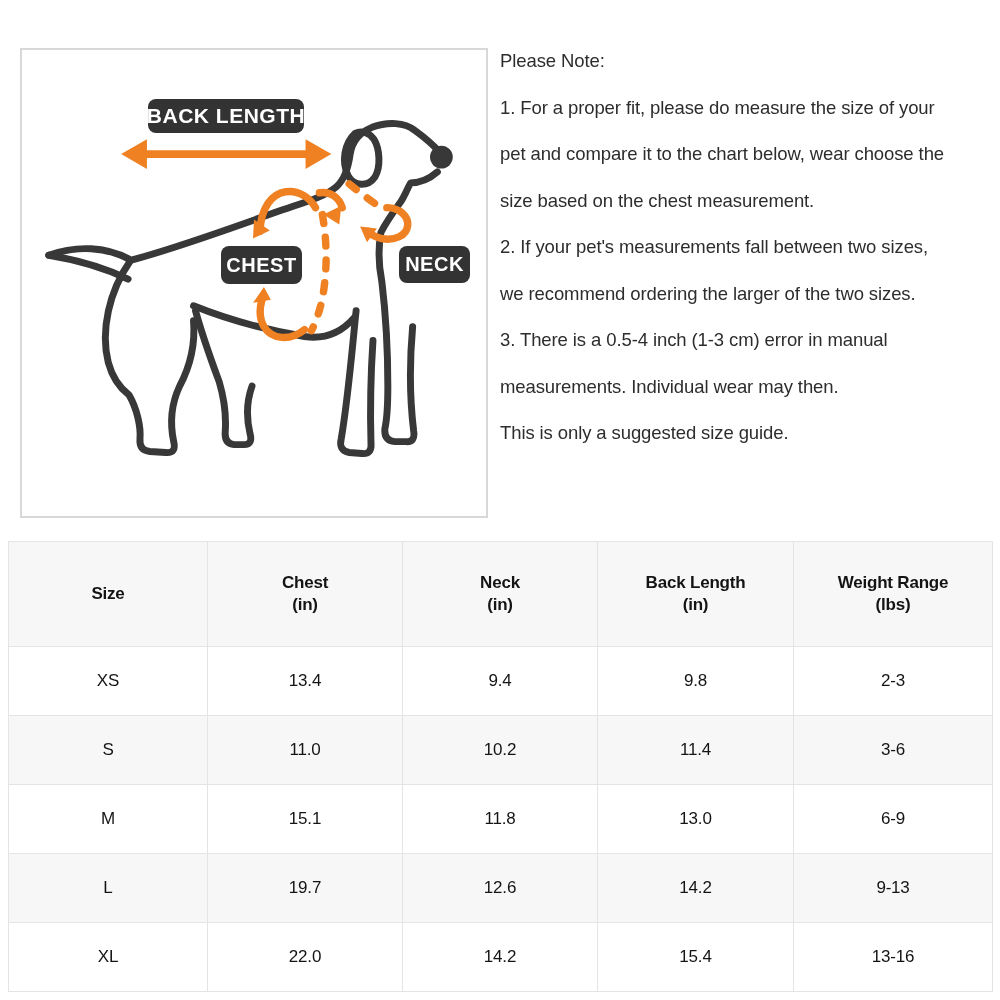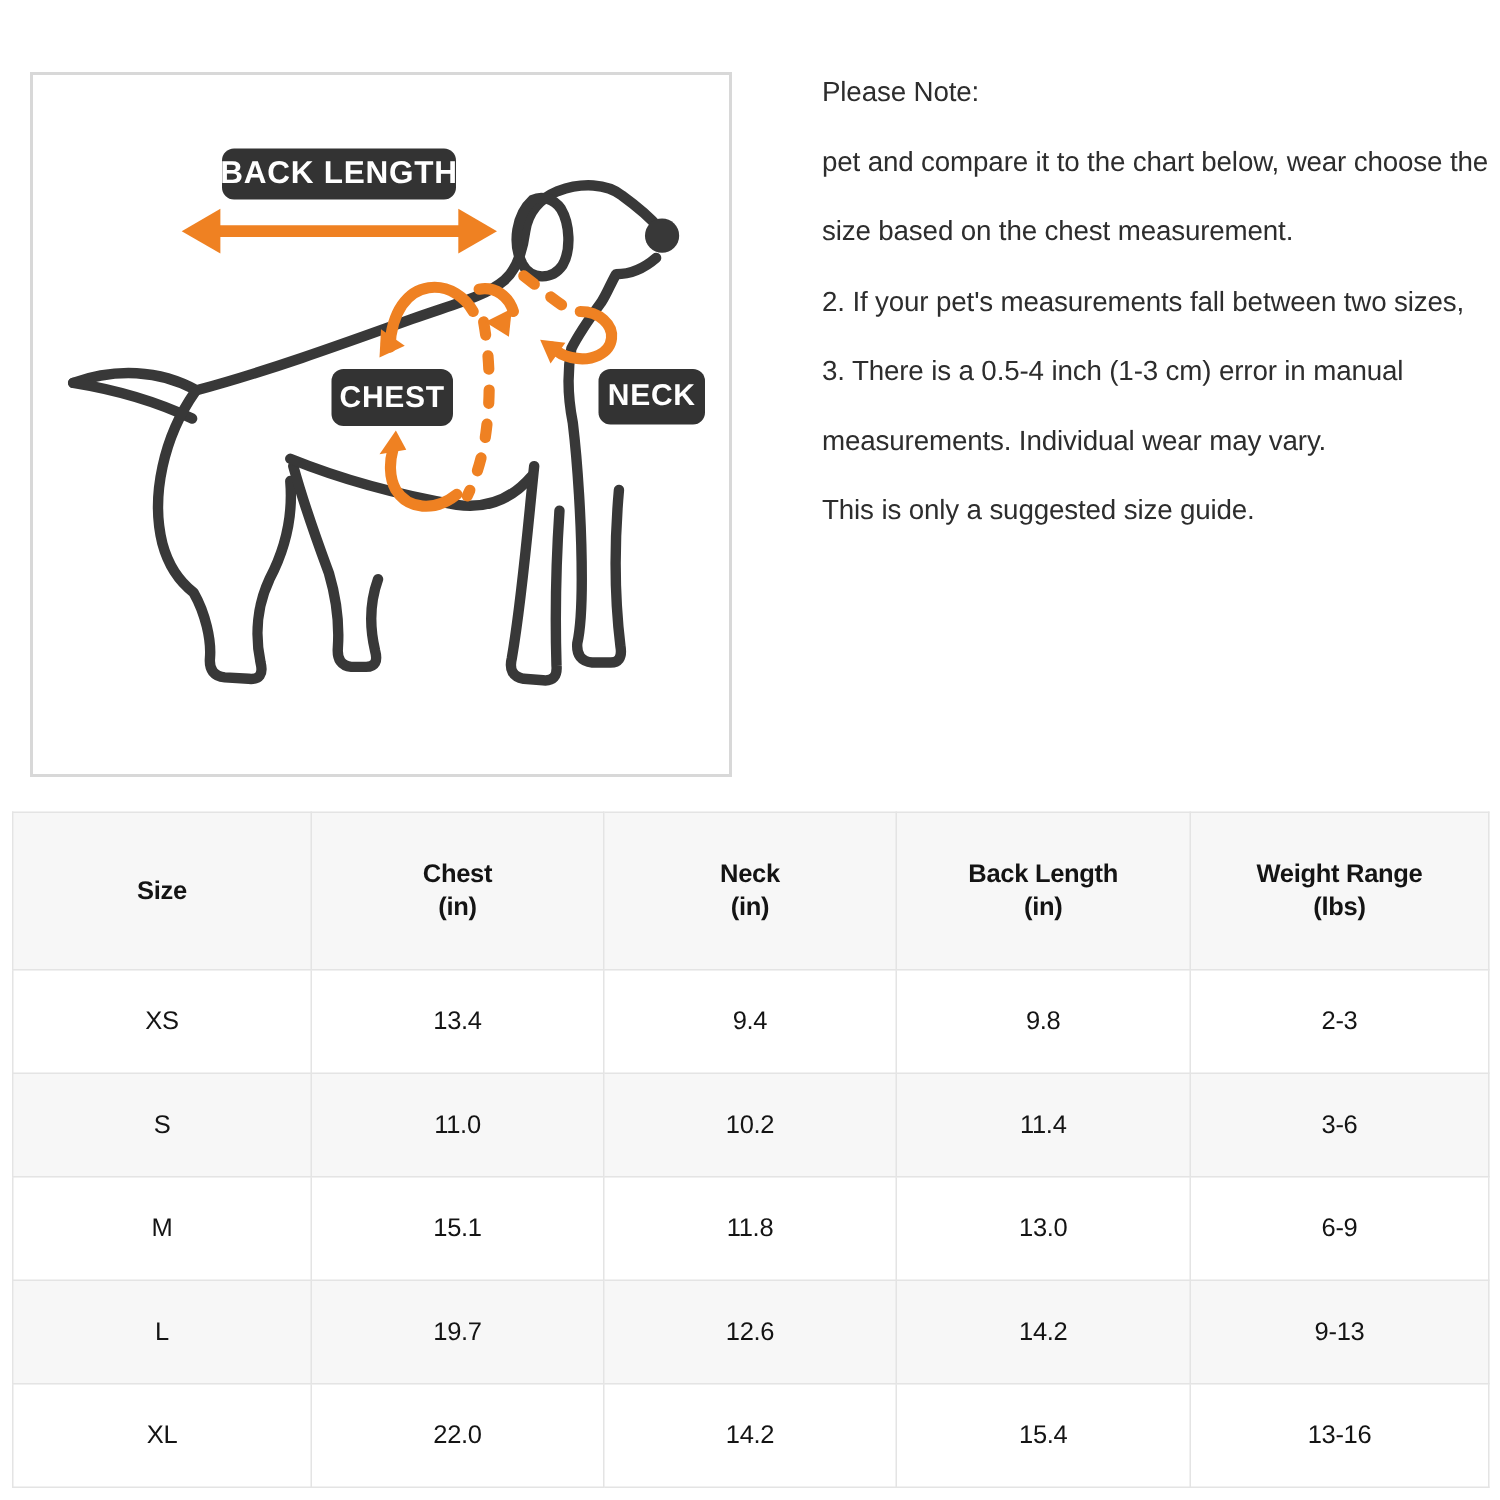--- a/index.html
+++ b/index.html
@@ -25,21 +25,21 @@
     letter-spacing: .5px; white-space: nowrap;
   }
   .tag-back-length { left: 126px; top: 49px;  width: 156px; height: 34px; font-size: 21px; }
   .tag-chest       { left: 199px; top: 196px; width: 81px;  height: 38px; font-size: 20px; }
   .tag-neck        { left: 377px; top: 196px; width: 71px;  height: 37px; font-size: 20px; }
 
   
   .notes { position: absolute; left: 500px; top: 38px; width: 500px; }
   .notes div {
     font-size: 18.5px; line-height: 46.5px; white-space: nowrap;
-    color: #2d2d2d; letter-spacing: -0.1px; margin-left: 48px;
+    color: #2d2d2d; letter-spacing: -0.1px;
   }
 
   
   .table-wrap { position: absolute; left: 8px; top: 541px; width: 984px; }
   table.size-chart {
     width: 984px; border-collapse: collapse; table-layout: fixed;
     font-family: "Liberation Sans", sans-serif;
     border-radius: 29px;
   }
   .size-chart th, .size-chart td {
@@ -150,25 +150,27 @@
   <div class="tag tag-chest">
     <span>CHEST</span>
   </div>
   <div class="tag tag-neck">
     <span>NECK</span>
   </div>
 </div>
 
 <div class="notes">
   <div>Please Note:</div>
+  <div>1. For a proper fit, please do measure the size of your</div>
   <div>pet and compare it to the chart below, wear choose the</div>
   <div>size based on the chest measurement.</div>
   <div>2. If your pet's measurements fall between two sizes,</div>
+  <div>we recommend ordering the larger of the two sizes.</div>
   <div>3. There is a 0.5-4 inch (1-3 cm) error in manual</div>
-  <div>measurements. Individual wear may vary.</div>
+  <div>measurements. Individual wear may then.</div>
   <div>This is only a suggested size guide.</div>
 </div>
 
 <div class="table-wrap">
   <table class="size-chart">
     <colgroup>
       <col class="col-0">
         <col class="col-1">
         <col class="col-2">
         <col class="col-3">

